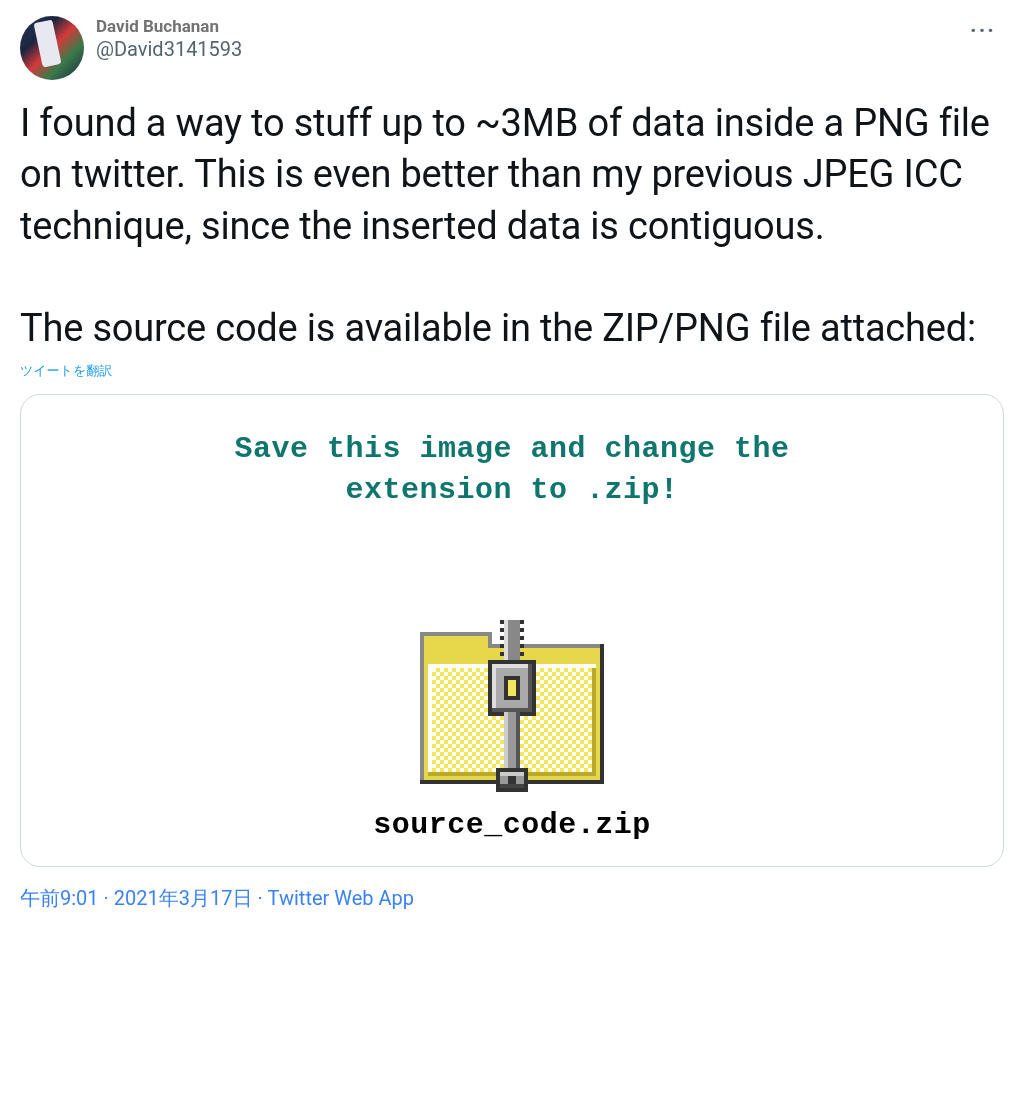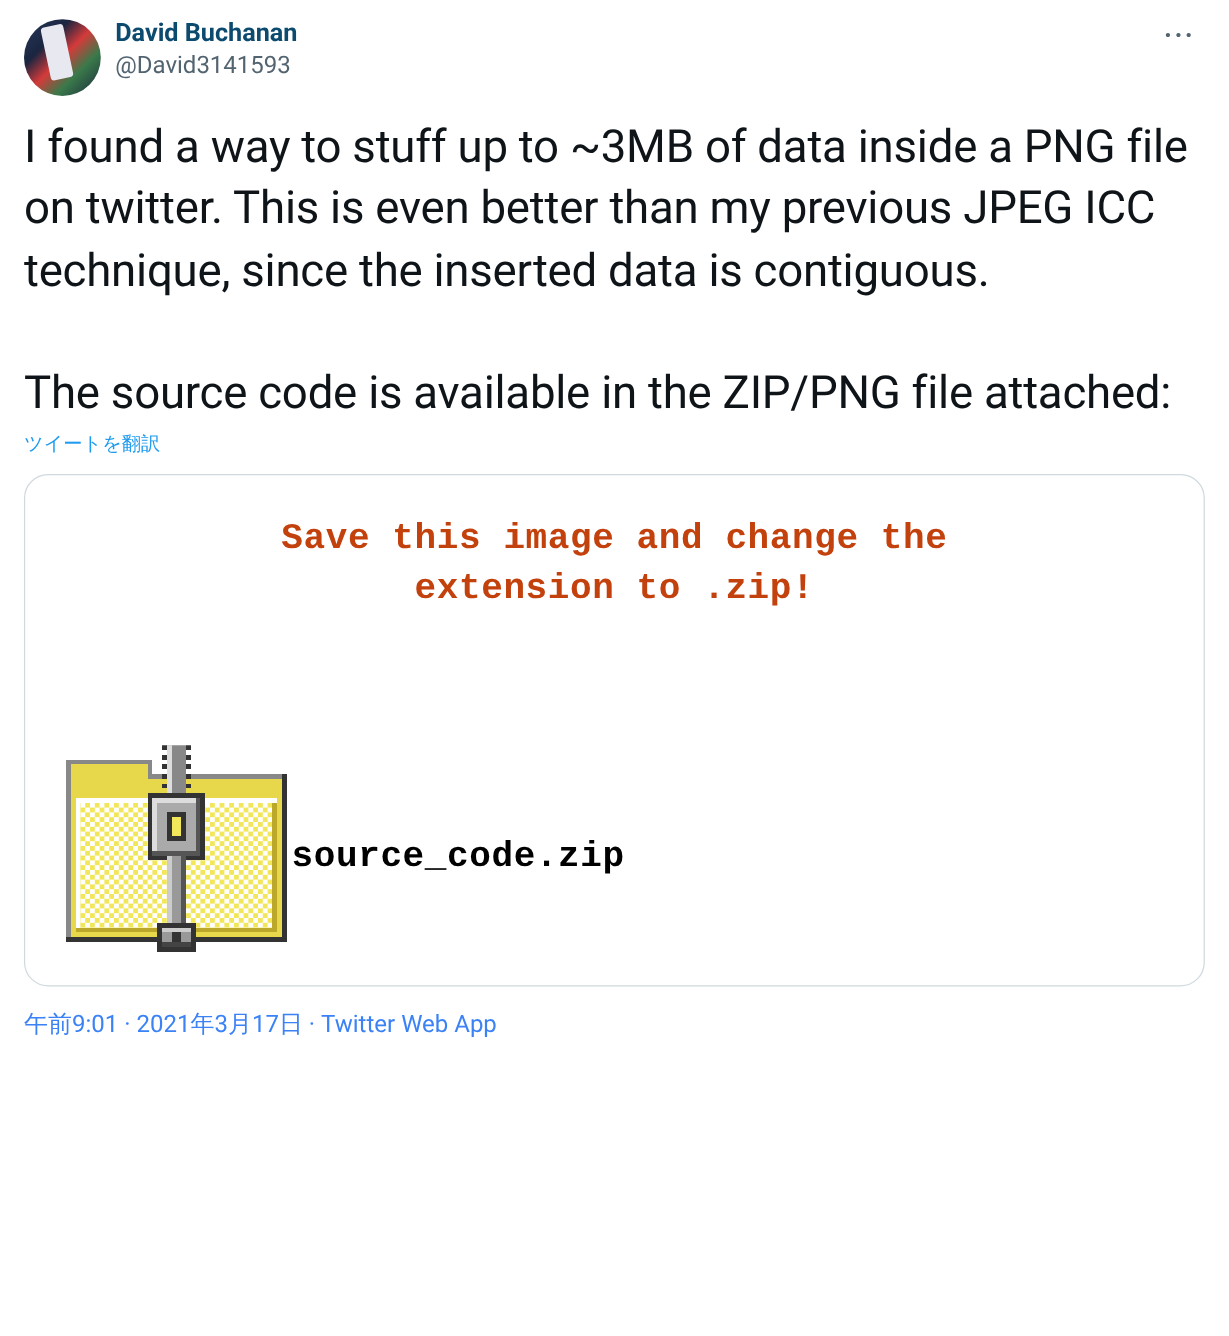--- a/index.html
+++ b/index.html
@@ -30,23 +30,23 @@
       position: absolute;
       left: 28%; top: 8%;
       width: 30%; height: 70%;
       background: #e8e8f0;
       transform: rotate(-12deg);
       border-radius: 3px;
     }
     .user-info { flex: 1; }
     .display-name {
       font-weight: 700;
-      font-size: 21px;
+      font-size: 17px;
       line-height: 1.2;
-      color: #0c4a6e;
+      color: #737373;
     }
     .handle {
       font-size: 20px;
       color: #536471;
       line-height: 1.3;
     }
     .more-btn {
       color: #536471;
       font-size: 22px;
       letter-spacing: 2px;
@@ -58,46 +58,46 @@
     .tweet-body {
       font-size: 38px;
       line-height: 1.35;
       color: #0f1419;
       white-space: pre-wrap;
       margin-bottom: 6px;
       letter-spacing: -0.2px;
     }
     .translate-link {
       color: #1d9bf0;
-      font-size: 16px;
+      font-size: 13px;
       cursor: pointer;
       display: inline-block;
       margin-bottom: 14px;
     }
     .media-card {
       border: 1px solid #cfd9de;
       border-radius: 20px;
       overflow: hidden;
       background: #fff;
       padding: 34px 30px 24px;
       text-align: center;
     }
     .media-instruction {
       font-family: "Courier New", Courier, monospace;
       font-weight: bold;
       font-size: 30px;
       line-height: 1.35;
-      color: #c2410c;
+      color: #0f766e;
       white-space: pre-wrap;
       letter-spacing: 0.5px;
     }
     .zip-area {
       margin-top: 110px;
       display: flex;
-      flex-direction: row;
+      flex-direction: column;
       align-items: center;
     }
     .zip-icon-svg {
       image-rendering: pixelated;
       shape-rendering: crispEdges;
     }
     .zip-filename {
       font-family: "Courier New", Courier, monospace;
       font-weight: bold;
       font-size: 30px;

